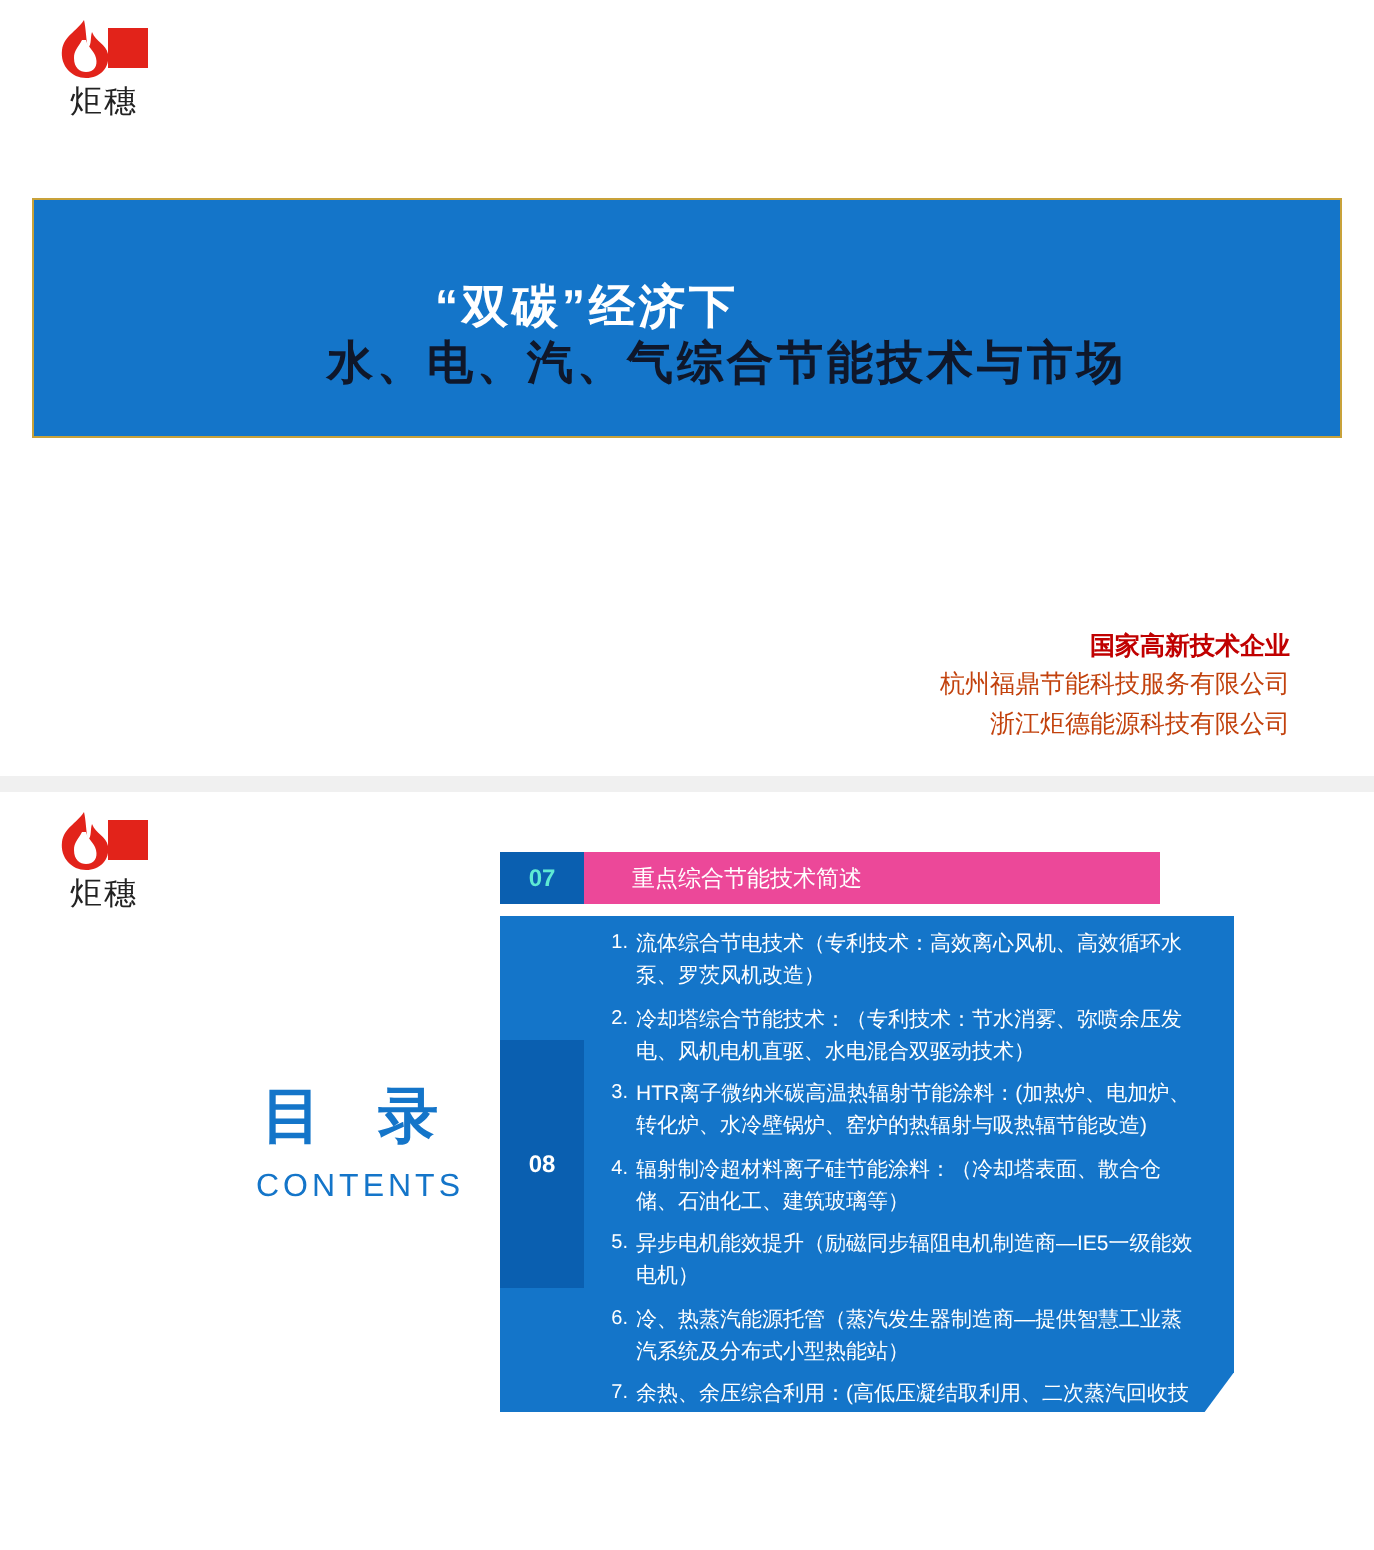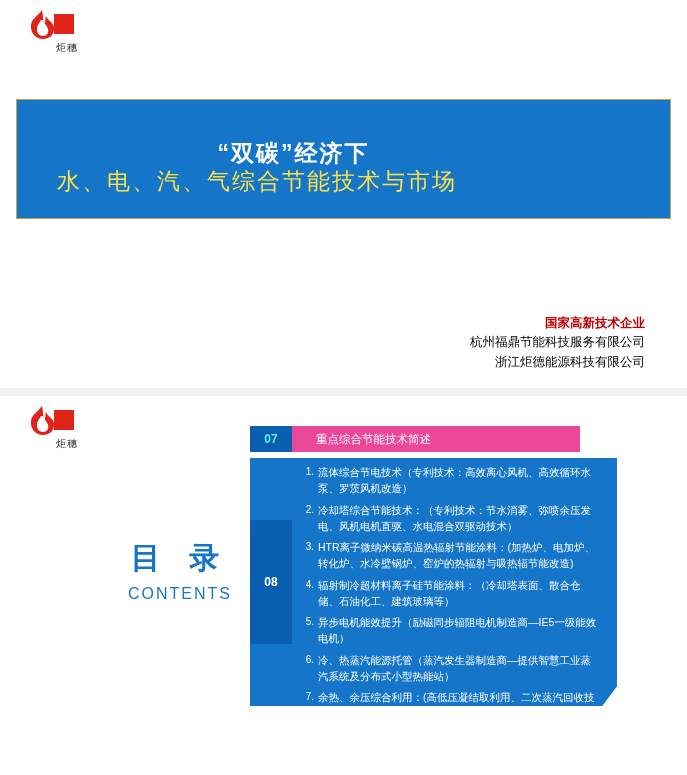--- a/index.html
+++ b/index.html
@@ -43,22 +43,22 @@
     top: 4px;
     width: 20px;
     height: 20px;
     background: #e2231a;
   }
   .logo .lbl {
     position: absolute;
     left: 0;
     top: 31px;
     width: 52px;
-    text-align: right;
-    font-size: 10px;
+    text-align: center;
+    font-size: 16px;
     color: #222;
     letter-spacing: 1px;
   }
   .s1-logo { left: 26px; top: 10px; }
 
   .title-band {
     position: absolute;
     left: 16px;
     top: 99px;
     width: 655px;
@@ -77,41 +77,42 @@
     font-size: 23px;
     font-weight: bold;
     letter-spacing: 2px;
     text-indent: -100px;
   }
   .title-line2 {
     position: absolute;
     left: 0;
     top: 66px;
     width: 100%;
-    color: #fde047;
+    text-align: center;
+    color: #0f172a;
     font-size: 23px;
-    font-weight: normal;
+    font-weight: bold;
     letter-spacing: 2px;
     text-indent: 40px;
   }
 
   .s1-credits {
     position: absolute;
     right: 42px;
     top: 314px;
     text-align: right;
     line-height: 1.55;
   }
   .s1-credits .hl {
     color: #c00000;
     font-weight: bold;
     font-size: 12.5px;
   }
   .s1-credits .ln {
-    color: #000000;
+    color: #c2410c;
     font-size: 12.5px;
   }
 
   .slide-gap {
     position: absolute;
     left: 0;
     top: 388px;
     width: 687px;
     height: 8px;
     background: #f0f0f0;

